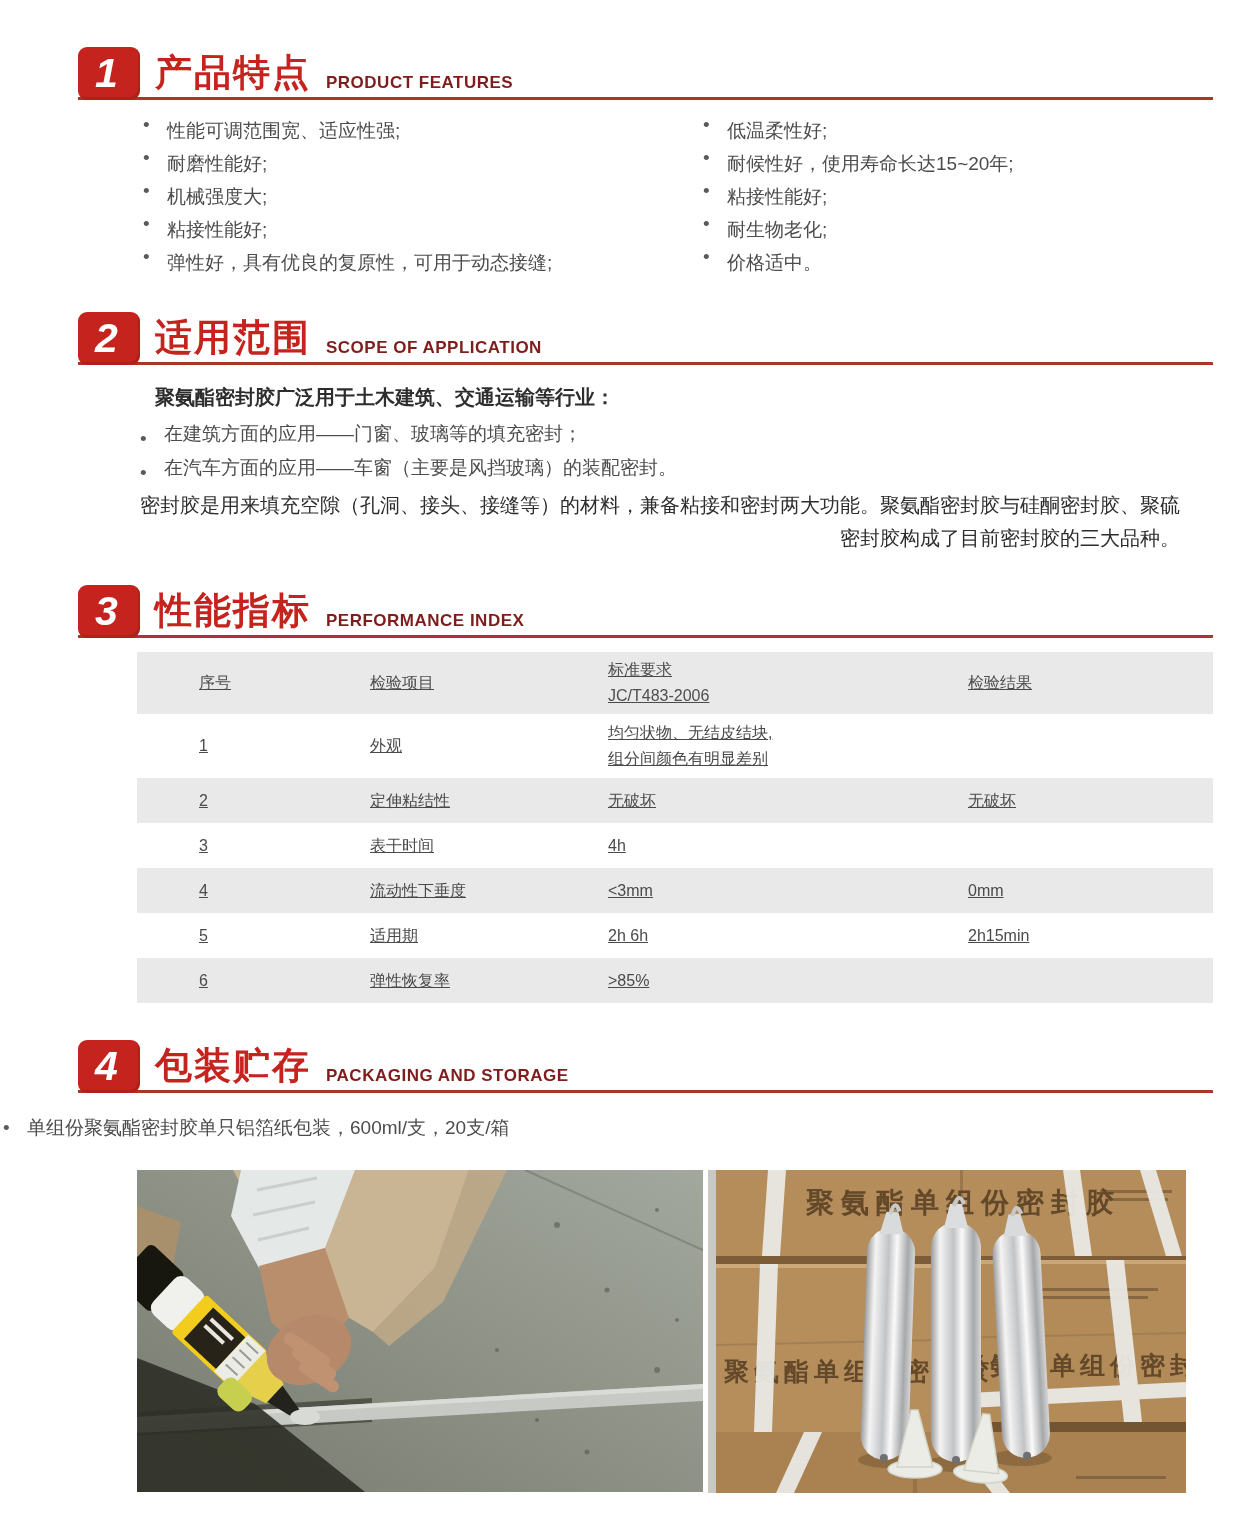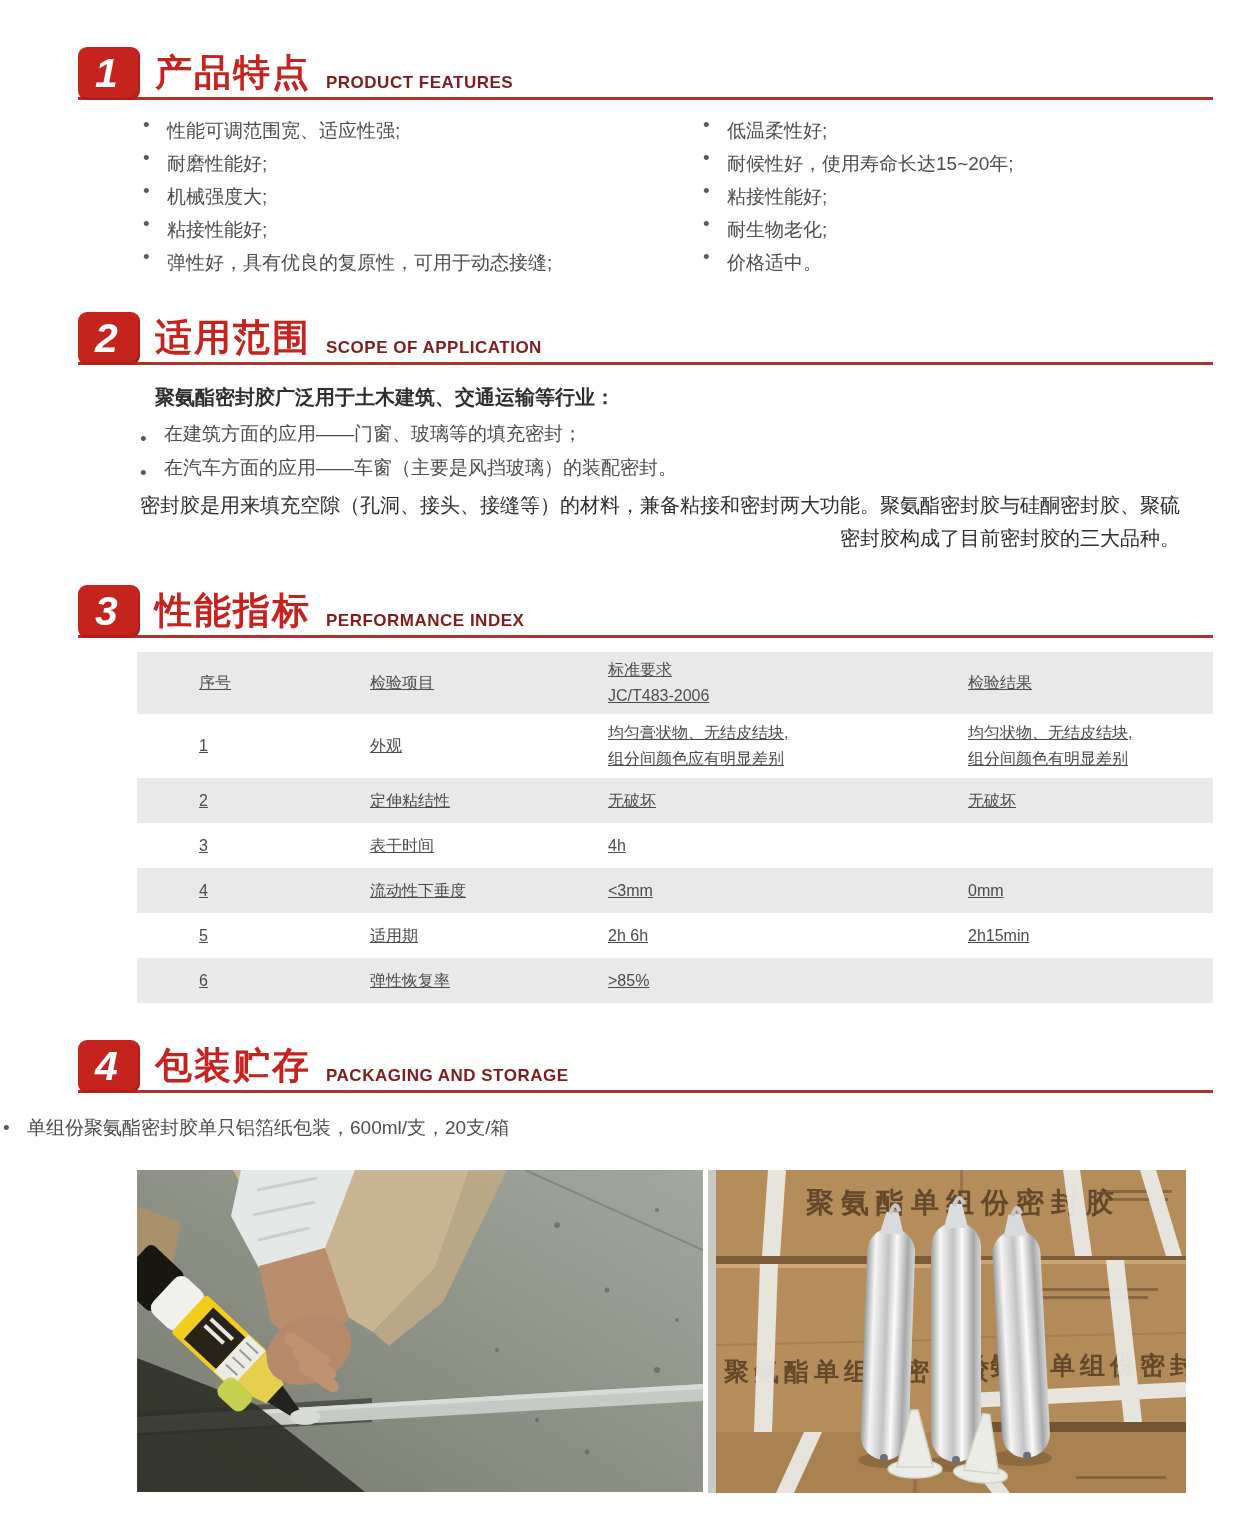--- a/index.html
+++ b/index.html
@@ -116,22 +116,20 @@
     <div class="trow head">
       <div class="tc c0">序号</div>
       <div class="tc">检验项目</div>
       <div class="tc">标准要求
 JC/T483-2006</div>
       <div class="tc">检验结果</div>
     </div>
     <div class="trow r1">
       <div class="tc c0">1</div>
       <div class="tc">外观</div>
-      <div class="tc">均匀膏状物、无结皮结块,
-组分间颜色应有明显差别</div>
       <div class="tc">均匀状物、无结皮结块,
 组分间颜色有明显差别</div>
     </div>
     <div class="trow alt">
       <div class="tc c0">2</div>
       <div class="tc">定伸粘结性</div>
       <div class="tc">无破坏</div>
       <div class="tc">无破坏</div>
     </div>
     <div class="trow">

